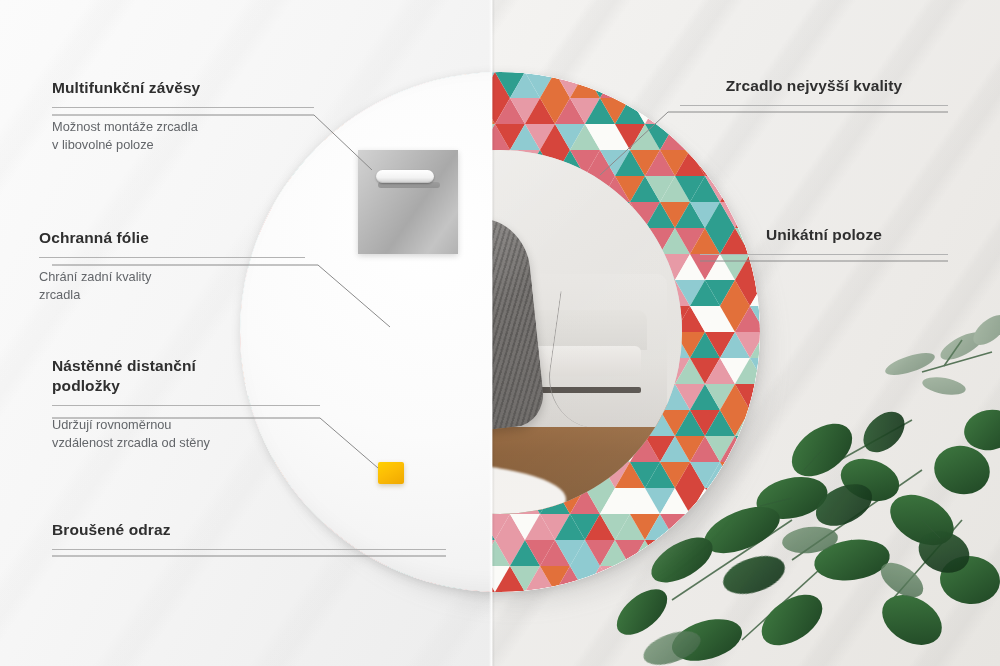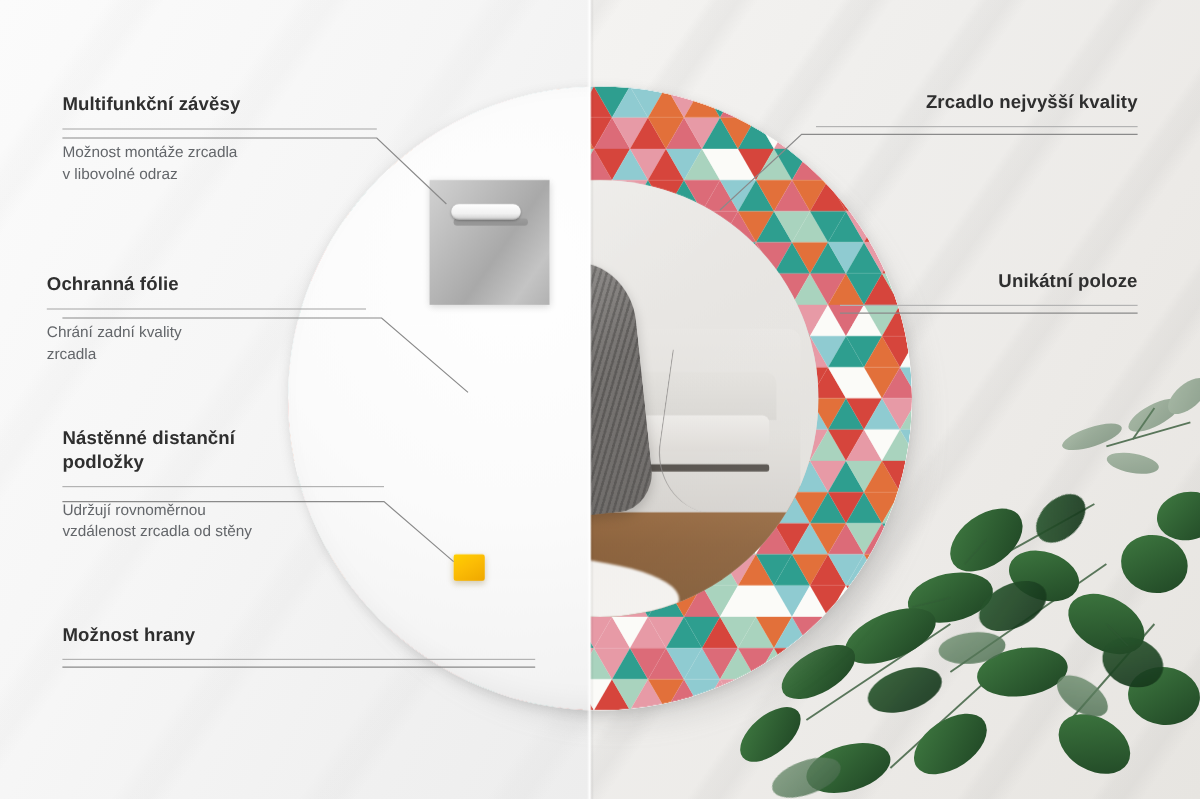--- a/index.html
+++ b/index.html
@@ -171,21 +171,21 @@
   .label h3 {
     font-size:15.5px; font-weight:bold; color:#2f2f2f; line-height:1.28;
     letter-spacing:.1px; white-space:pre-line;
   }
   .label .rule {
     height:1px; background:#b3b3b3; margin:9px 0 10px 0;
   }
   .label p {
     font-size:12.8px; color:#63666a; line-height:1.45; white-space:pre-line;
   }
-  .label.right { text-align:right; }
+  .label.right { text-align:center; }
   .lines { position:absolute; left:0; top:0; width:1000px; height:666px; z-index:8; pointer-events:none; }
 </style>
 </head>
 <body>
 
 <div id="stage">
 
   <div class="panel-left">
     <div class="wall-stripes-left"></div>
   </div>
@@ -1203,40 +1203,40 @@
       <path d="M52 556 L446 556"></path>
       <path d="M948 112 L668 112 L600 175"></path>
       <path d="M948 261 L700 261"></path>
     </g>
   </svg>
 
   <div class="label" style="left:52px; top:78px; width:262px;">
     <h3>Multifunkční závěsy</h3>
     <div class="rule"></div>
     <p>Možnost montáže zrcadla
-v libovolné odraz</p>
+v libovolné poloze</p>
   </div>
 
   <div class="label" style="left:39px; top:228px; width:266px;">
     <h3>Ochranná fólie</h3>
     <div class="rule"></div>
     <p>Chrání zadní kvality
 zrcadla</p>
   </div>
 
   <div class="label" style="left:52px; top:356px; width:268px;">
     <h3>Nástěnné distanční
 podložky</h3>
     <div class="rule"></div>
     <p>Udržují rovnoměrnou
 vzdálenost zrcadla od stěny</p>
   </div>
 
   <div class="label" style="left:52px; top:520px; width:394px;">
-    <h3>Možnost hrany</h3>
+    <h3>Broušené odraz</h3>
     <div class="rule"></div>
   </div>
 
   <div class="label right" style="left:680px; top:76px; width:268px;">
     <h3>Zrcadlo nejvyšší kvality</h3>
     <div class="rule"></div>
   </div>
 
   <div class="label right" style="left:700px; top:225px; width:248px;">
     <h3>Unikátní poloze</h3>

